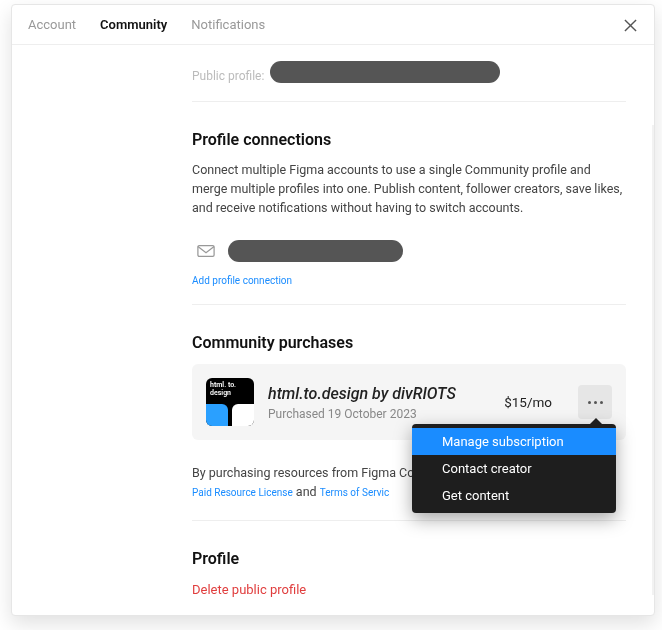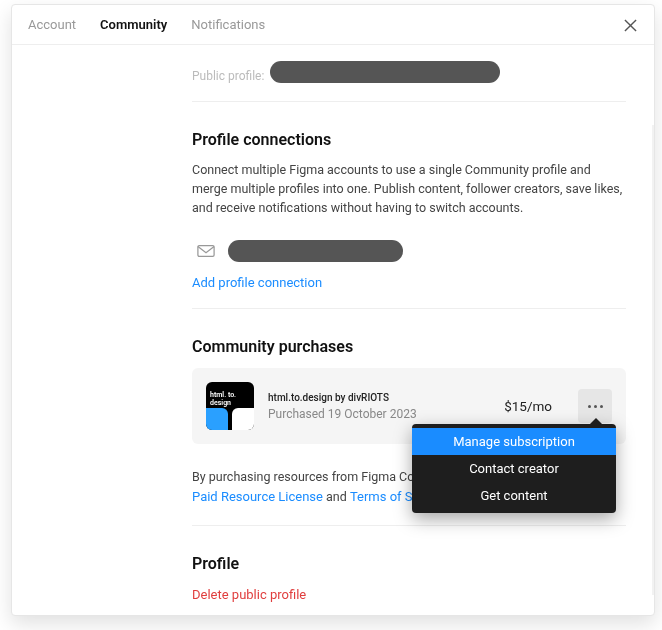--- a/index.html
+++ b/index.html
@@ -77,21 +77,21 @@
   .mail-row {
     display: flex; align-items: center;
     padding: 6px 0 10px 0;
   }
   .mail-icon {
     width: 28px; height: 28px;
     display: flex; align-items: center; justify-content: center;
     margin-right: 8px;
   }
   .mail-icon svg { width: 18px; height: 14px; stroke: #999; stroke-width: 1.4; fill: none; }
-  .link-blue { color: #1a8cff; font-size: 13px; cursor: pointer; }
+  .link-blue { color: #1a8cff; font-size: 10px; cursor: pointer; }
   .divider { border-bottom: 1px solid #eee; margin-top: 18px; }
   .purchase-card {
     background: #f5f5f5;
     border-radius: 6px;
     padding: 14px 14px;
     display: flex;
     align-items: center;
     position: relative;
     margin-top: 4px;
   }
@@ -100,24 +100,24 @@
     border-radius: 6px;
     background: #000;
     position: relative;
     overflow: hidden;
     flex-shrink: 0;
   }
   .product-thumb .bl { position:absolute; left:0; bottom:0; width:22px; height:22px; background:#2aa0ff; border-top-right-radius:6px;}
   .product-thumb .br { position:absolute; right:0; bottom:0; width:22px; height:22px; background:#fff; border-top-left-radius:6px;}
   .product-thumb .lab {
     position:absolute; top:4px; left:4px;
-    color:#fff; font-size:7px; line-height:1.1; font-weight:600;margin-top:6px;
+    color:#fff; font-size:7px; line-height:1.1; font-weight:600;
   }
   .purchase-info { margin-left: 14px; flex: 1; }
-  .purchase-title { font-size: 10px; color: #222; font-weight: 500; }
+  .purchase-title { font-size: 16px; color: #222; font-weight: 500; font-style: italic; }
   .purchase-sub { font-size: 12px; color: #888; margin-top: 4px; }
   .price { font-size: 13.5px; color: #222; margin-right: 26px; }
   .more-btn {
     width: 34px; height: 34px;
     background: #e6e6e6;
     border-radius: 4px;
     display: flex; align-items: center; justify-content: center;
     cursor: pointer;
   }
   .more-dot { width: 3px; height: 3px; background: #555; border-radius: 50%; margin: 0 1.5px; }
@@ -138,23 +138,22 @@
   }
   .dropdown::before {
     content: "";
     position: absolute;
     top: -6px; right: 14px;
     border-left: 6px solid transparent;
     border-right: 6px solid transparent;
     border-bottom: 6px solid #1e1e1e;
   }
   .dd-item {
-    padding: 6px 14px;
-    cursor: pointer;
-    text-align: center;
+    padding: 6px 30px;
+    cursor: pointer;
   }
   .dd-item.active { background: #1a8cff; }
   .scroll-shadow {
     position: absolute;
     top: 120px; right: 0;
     width: 2px; height: 470px;
     background: rgba(0,0,0,0.05);
   }
 </style>
 </head>

